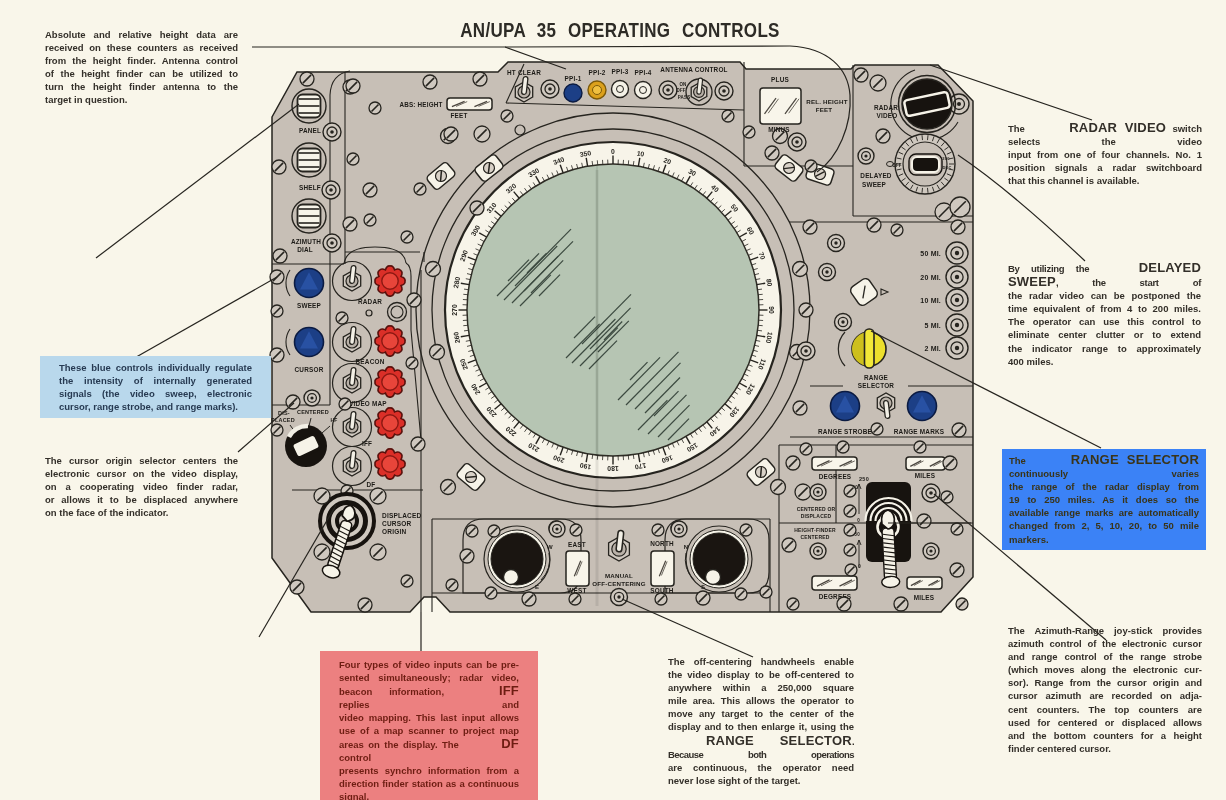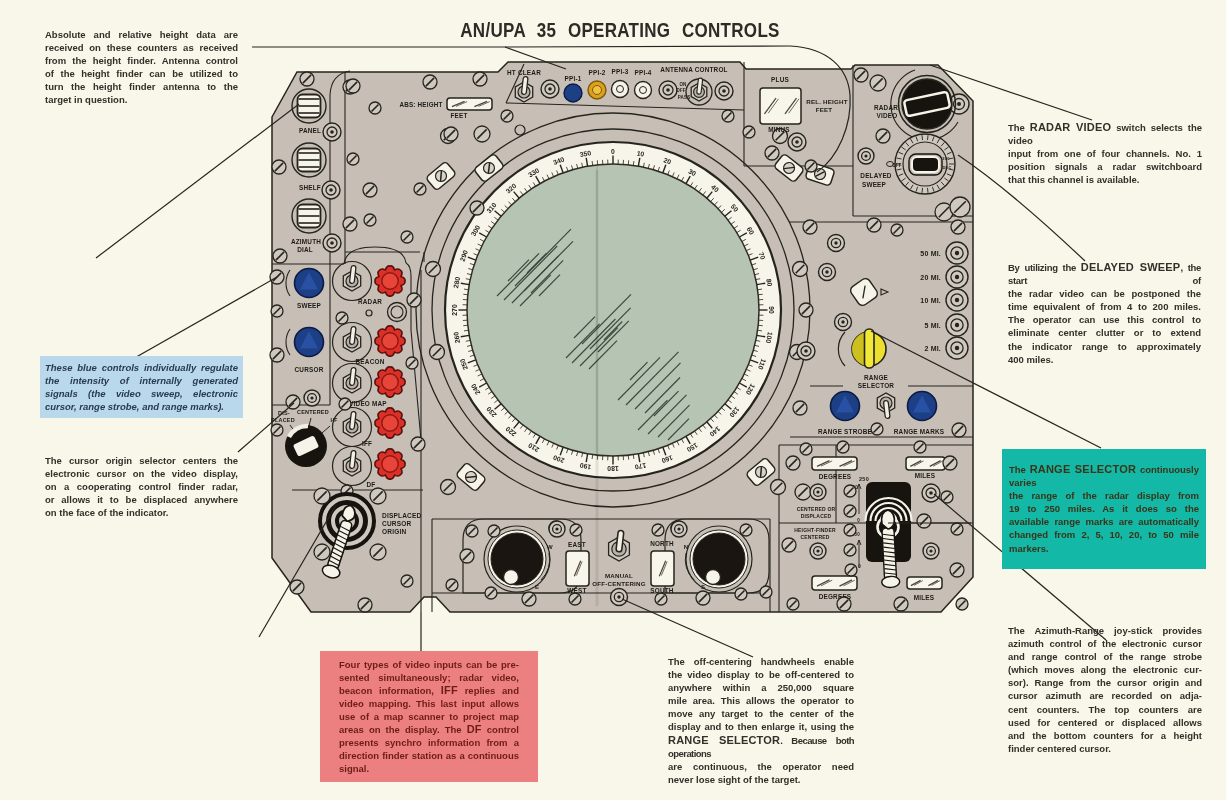--- a/index.html
+++ b/index.html
@@ -3,24 +3,24 @@
 <meta charset="utf-8">
 <style>
 html,body{margin:0;padding:0;background:#f9f6ea;}
 #page{position:relative;width:1226px;height:800px;overflow:hidden;font-family:"Liberation Sans",sans-serif;}
 #art{position:absolute;left:0;top:0;}
 .tb{position:absolute;font:bold 9.5px/13.1px "Liberation Sans",sans-serif;color:#332f29;letter-spacing:0;}
 .tb .l{text-align:justify;text-align-last:justify;}
 .tb .l.e{text-align-last:left;}
 .tb .l.n{letter-spacing:-0.3px;}
 .tb .l.n2{letter-spacing:-0.55px;}
-.sc{font-size:11px;letter-spacing:0.2px;}
-.hb{background:#b9d8ec;color:#273a52;padding:5px 5px;width:193px !important;font-style:italic;}
+.sc{font-size:13px;letter-spacing:0.2px;margin-left:38px;}
+.hb{background:#b9d8ec;color:#273a52;padding:5px 19px;width:193px !important;}
 .hp{background:#ec8080;color:#6e1d12;padding:7px 19px;width:180px !important;line-height:13.0px;}
-.hy{background:#14b8a6;color:#3a3418;padding:14px 7px;width:190px !important;}
+.hy{background:#3b82f6;color:#3a3418;padding:4px 7px;width:190px !important;}
 #title{position:absolute;left:440px;top:19px;width:360px;text-align:center;font:bold 17px "Liberation Sans",sans-serif;color:#2d2b26;letter-spacing:0.3px;word-spacing:6.5px;white-space:nowrap;transform:scaleY(1.22);transform-origin:50% 0;}
 </style>
 </head>
 <body>
 <div id="page">
 <div id="art">
 <svg width="1226" height="800" viewBox="0 0 1226 800" font-family="Liberation Sans, sans-serif">
 
 <rect x="0" y="0" width="1226" height="800" fill="#f9f6ea"></rect>
 
@@ -1351,21 +1351,21 @@
 <div class="tb hb" style="left:40px;top:356px;width:203px;">
 <div class="l">These blue controls individually regulate</div>
 <div class="l">the intensity of internally generated</div>
 <div class="l">signals (the video sweep, electronic</div>
 <div class="l e">cursor, range strobe, and range marks).</div>
 </div>
 
 <div class="tb" style="left:45px;top:454px;width:193px;">
 <div class="l">The cursor origin selector centers the</div>
 <div class="l">electronic cursor on the video display,</div>
-<div class="l">on a cooperating control finder radar,</div>
+<div class="l">on a cooperating video finder radar,</div>
 <div class="l">or allows it to be displaced anywhere</div>
 <div class="l e">on the face of the indicator.</div>
 </div>
 
 
 <div class="tb hp" style="left:320px;top:651px;width:180px;">
 <div class="l">Four types of video inputs can be pre-</div>
 <div class="l">sented simultaneously; radar video,</div>
 <div class="l">beacon information, <span class="sc">IFF</span> replies and</div>
 <div class="l">video mapping. This last input allows</div>

